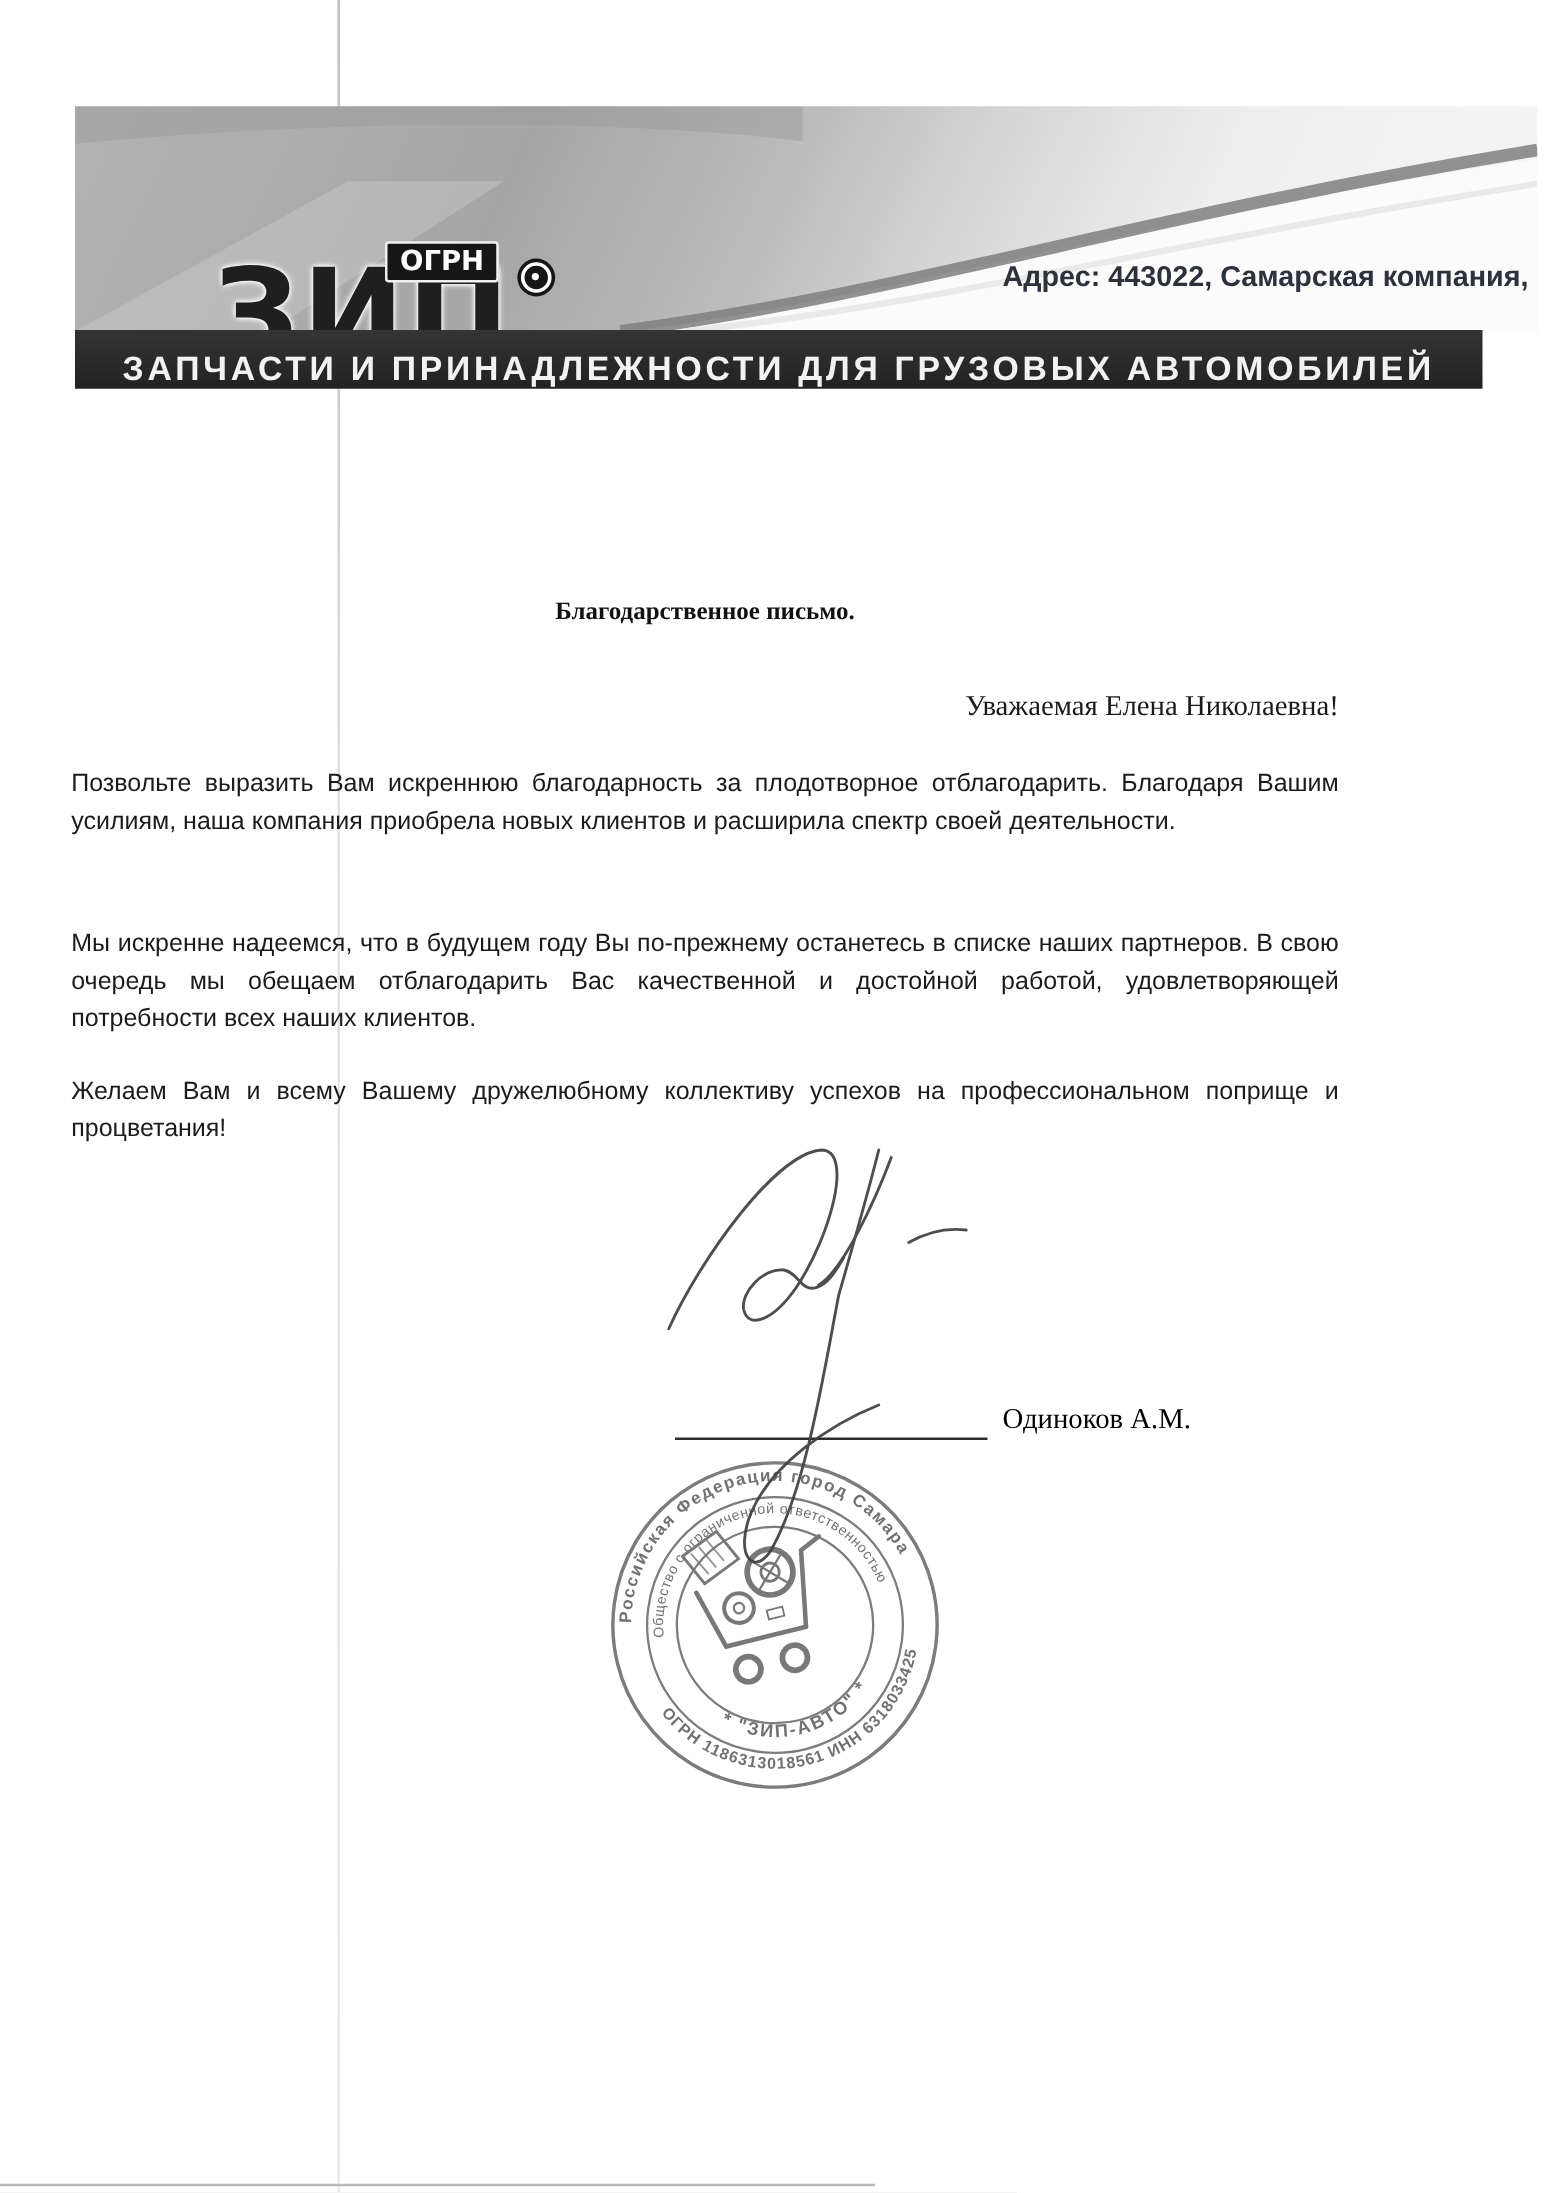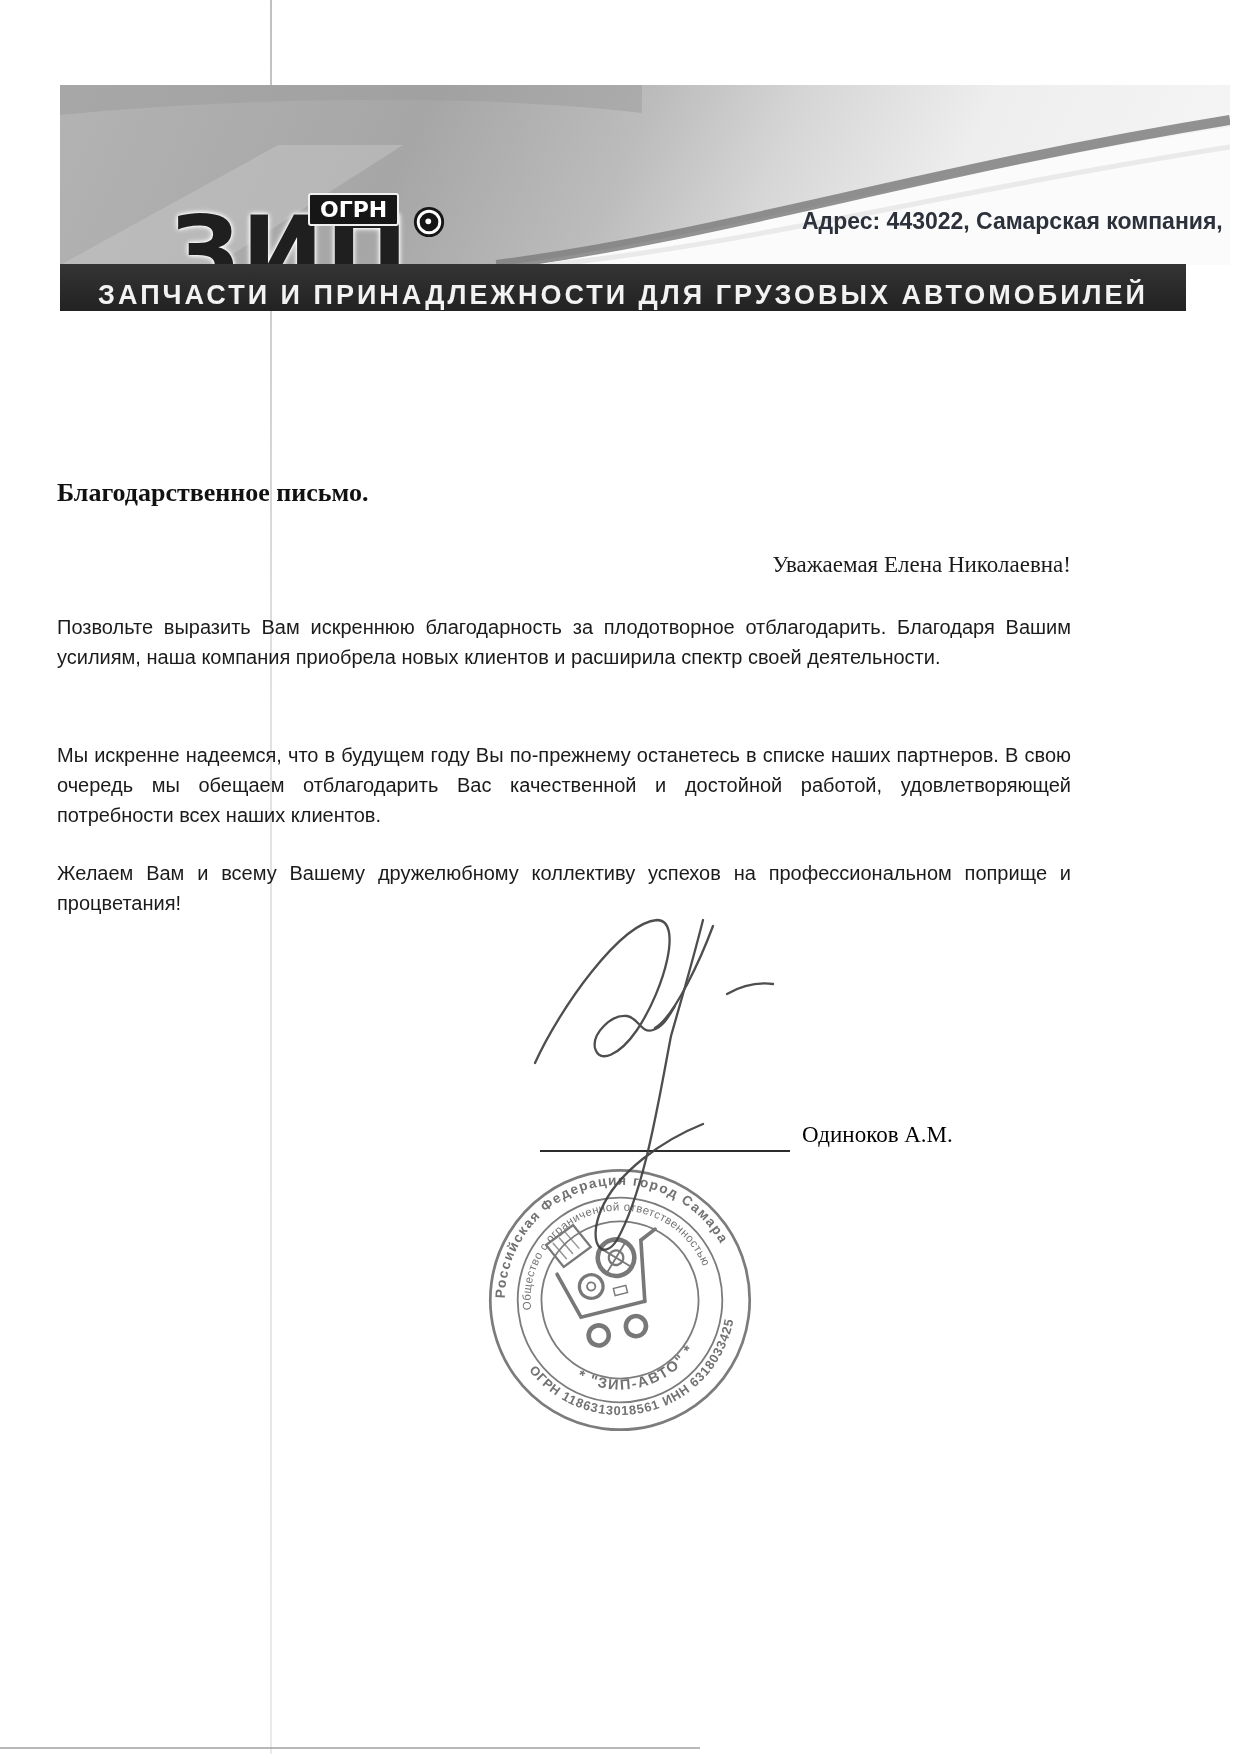--- a/index.html
+++ b/index.html
@@ -60,22 +60,22 @@
   }
   .wheel.w3{left:252px;top:20px;transform:scale(.72);}
   
   .contact{
     position:absolute;left:742px;top:120px;
     color:#2c313c;font-weight:bold;font-size:23px;line-height:33px;
     font-family:"Liberation Sans",sans-serif;
   }
   
   .title{
-    position:absolute;left:57px;top:478px;width:1014px;text-align:left;
-    font-family:"Liberation Serif",serif;font-weight:bold;font-size:26px;color:#111;
+    position:absolute;left:57px;top:478px;width:1014px;text-align:center;
+    font-family:"Liberation Serif",serif;font-weight:bold;font-size:20px;color:#111;
   }
   .salutation{
     position:absolute;left:57px;top:552px;width:1014px;text-align:right;
     font-family:"Liberation Serif",serif;font-size:23px;color:#1a1a1a;
   }
   .para{
     position:absolute;left:57px;width:1014px;
     font-size:20px;line-height:30px;color:#1b1b1b;text-align:justify;
     font-family:"Liberation Sans",sans-serif;margin:0;
   }

